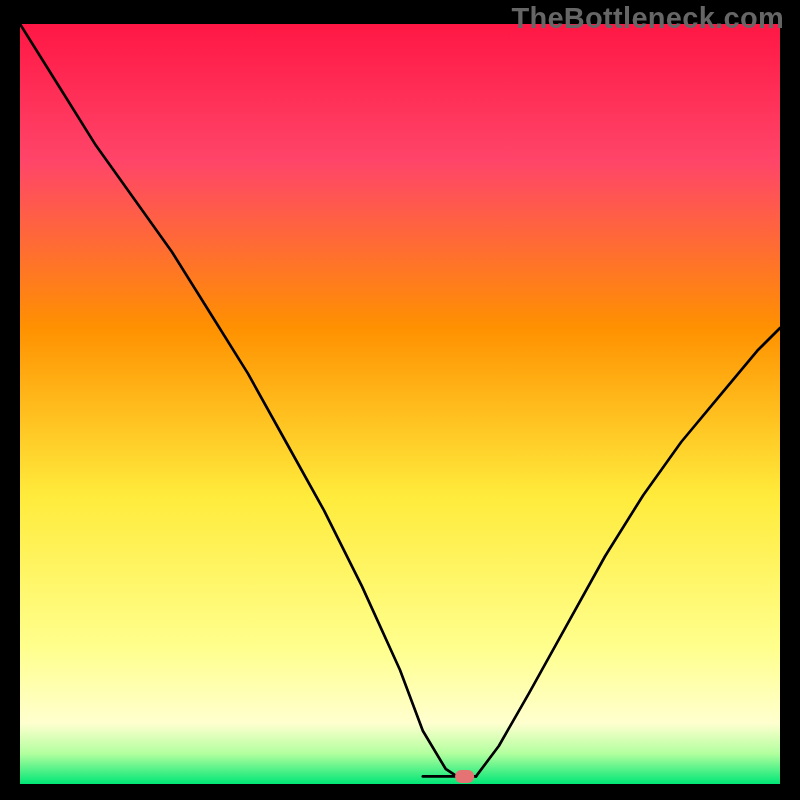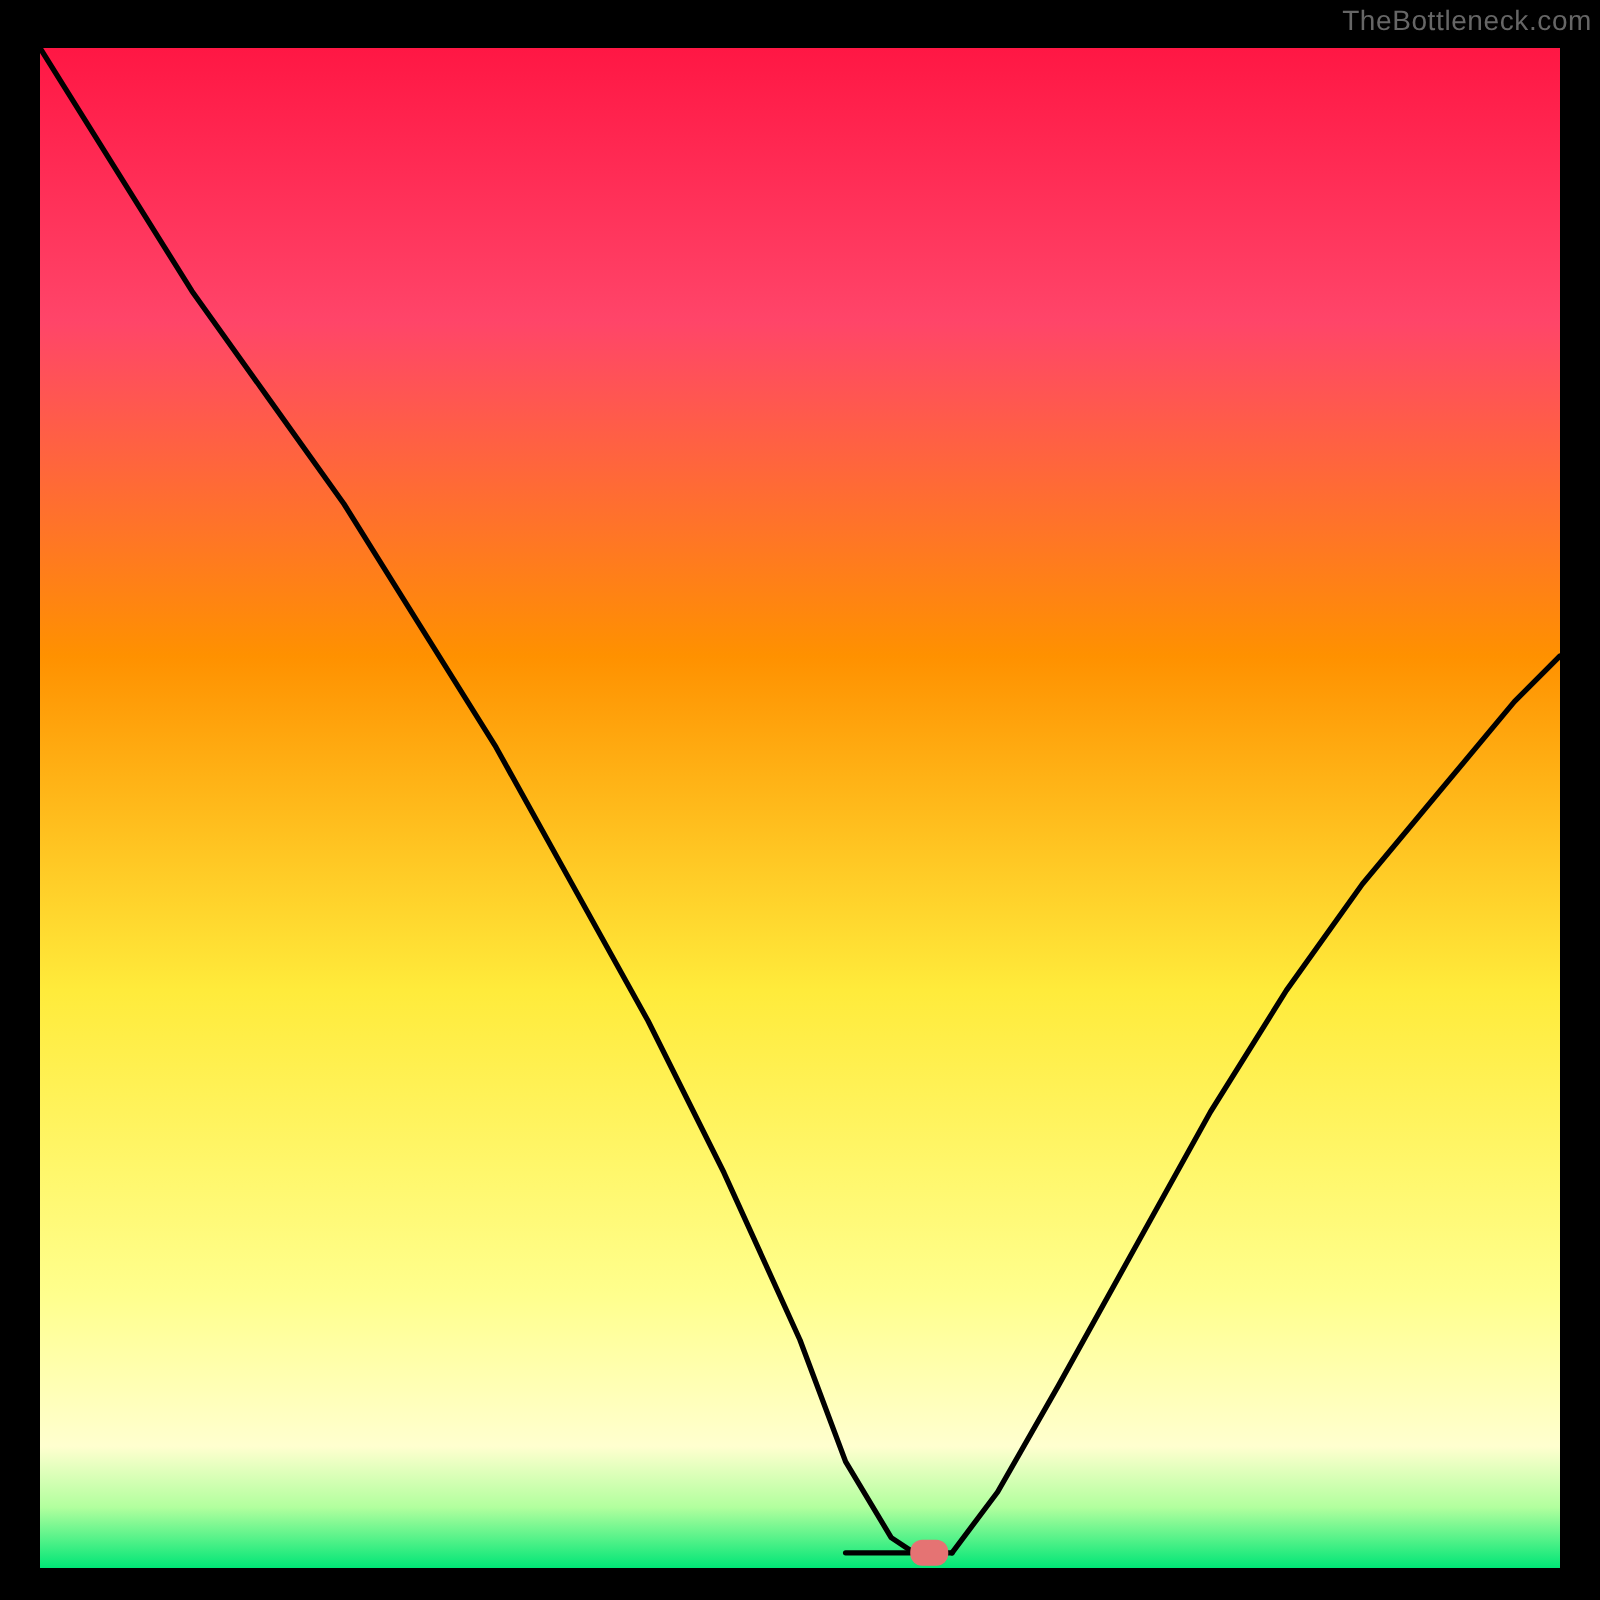--- a/index.html
+++ b/index.html
@@ -12,24 +12,24 @@
   }
   .chart-container {
     position: relative;
     width: 800px;
     height: 800px;
     background: #000;
   }
   .watermark {
     position: absolute;
     top: 2px;
-    right: 4px;
+    right: 16px;
     color: #666;
-    font-size: 14px;
-    font-weight: 400;
+    font-size: 29px;
+    font-weight: 700;
     letter-spacing: 0.3px;
     z-index: 10;
   }
   .plot-area {
     position: absolute;
     left: 20px;
     top: 24px;
     width: 760px;
     height: 760px;
     background: #000;

